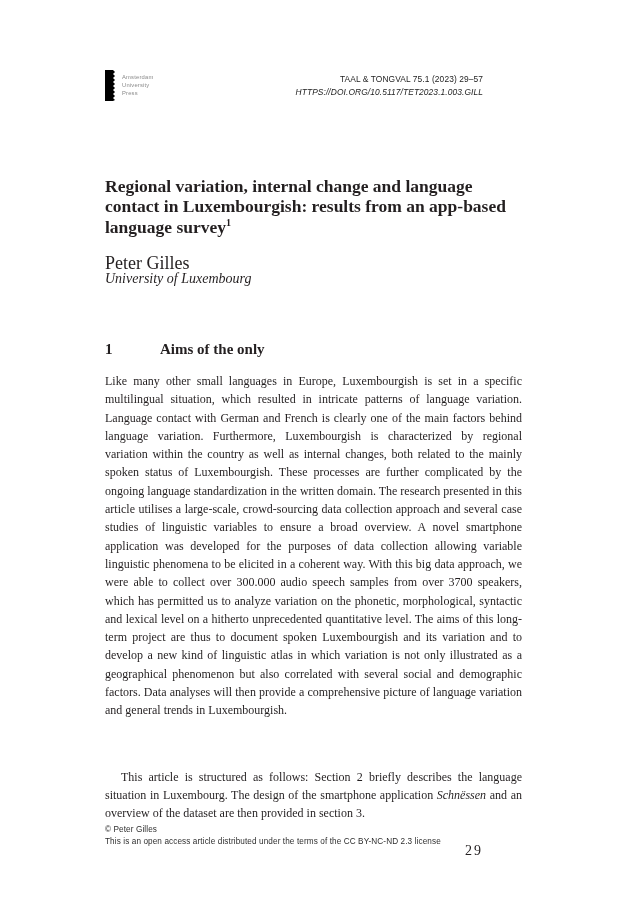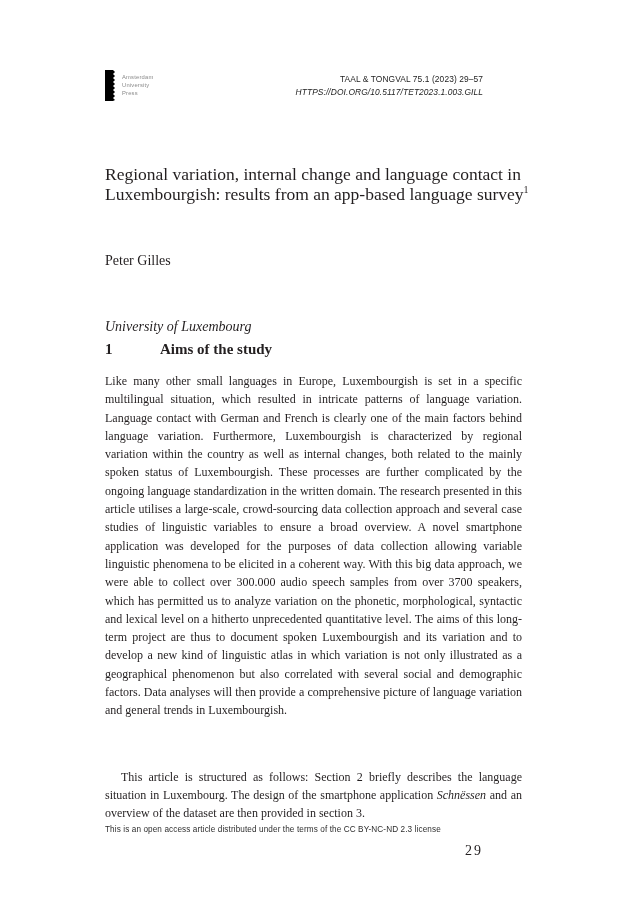--- a/index.html
+++ b/index.html
@@ -42,41 +42,40 @@
     line-height: 13px;
     color: #1d1d1d;
     letter-spacing: .1px;
   }
   .header-journal .doi { font-style: italic; }
 
   
   .title {
     position: absolute;
     left: 105px;
-    top: 164px;
+    top: 176px;
     width: 424px;
     font-size: 17.5px;
-    font-weight: normal;
+    font-weight: bold;
     line-height: 20.4px;
     color: #231f20;
   }
   .title sup { font-size: 10px; line-height: 0; }
   .author {
     position: absolute;
     left: 105px;
     top: 253px;
-    font-size: 14px;
+    font-size: 18px;
   }
   .affiliation {
     position: absolute;
     left: 105px;
     top: 271px;
     font-size: 14px;
     font-style: italic;
-    margin-top: 48px;
   }
 
   
   .section-heading {
     position: absolute;
     left: 105px;
     top: 341px;
     width: 417px;
     display: flex;
     font-size: 15px;
@@ -141,27 +140,28 @@
     <div class="doi">HTTPS://DOI.ORG/10.5117/TET2023.1.003.GILL</div>
   </div>
 
   <h1 class="title"><span>Regional variation, internal change and language contact in Luxembourgish: results from an app-based language survey</span><sup>1</sup></h1>
 
   <div class="author">Peter Gilles</div>
   <div class="affiliation">University of Luxembourg</div>
 
   <div class="section-heading">
     <span class="num">1</span>
-    <span class="section-title">Aims of the study</span>
+    <span class="section-title">Aims of the only</span>
   </div>
 
   <div class="body-text">
     <p>Like many other small languages in Europe, Luxembourgish is set in a specific multilingual situation, which resulted in intricate patterns of language variation. Language contact with German and French is clearly one of the main factors behind language variation. Furthermore, Luxembourgish is characterized by regional variation within the country as well as internal changes, both related to the mainly spoken status of Luxembourgish. These processes are further complicated by the ongoing language standardization in the written domain. The research presented in this article utilises a large-scale, crowd-sourcing data collection approach and several case studies of linguistic variables to ensure a broad overview. A novel smartphone application was developed for the purposes of data collection allowing variable linguistic phenomena to be elicited in a coherent way. With this big data approach, we were able to collect over 300.000 audio speech samples from over 3700 speakers, which has permitted us to analyze variation on the phonetic, morphological, syntactic and lexical level on a hitherto unprecedented quantitative level. The aims of this long-term project are thus to document spoken Luxembourgish and its variation and to develop a new kind of linguistic atlas in which variation is not only illustrated as a geographical phenomenon but also correlated with several social and demographic factors. Data analyses will then provide a comprehensive picture of language variation and general trends in Luxembourgish.</p>
     <p class="indented"><span>This article is structured as follows: Section 2 briefly describes the language situation in Luxembourg. The design of the smartphone application </span><span class="app-name">Schnëssen</span><span> and an overview of the dataset are then provided in section 3.</span></p>
   </div>
 
   <div class="footer">
+    <div>© Peter Gilles</div>
     <div>This is an open access article distributed under the terms of the CC BY-NC-ND 2.3 license</div>
   </div>
 
   <div class="page-number">29</div>
 
 </div>
 
 </body></html>

